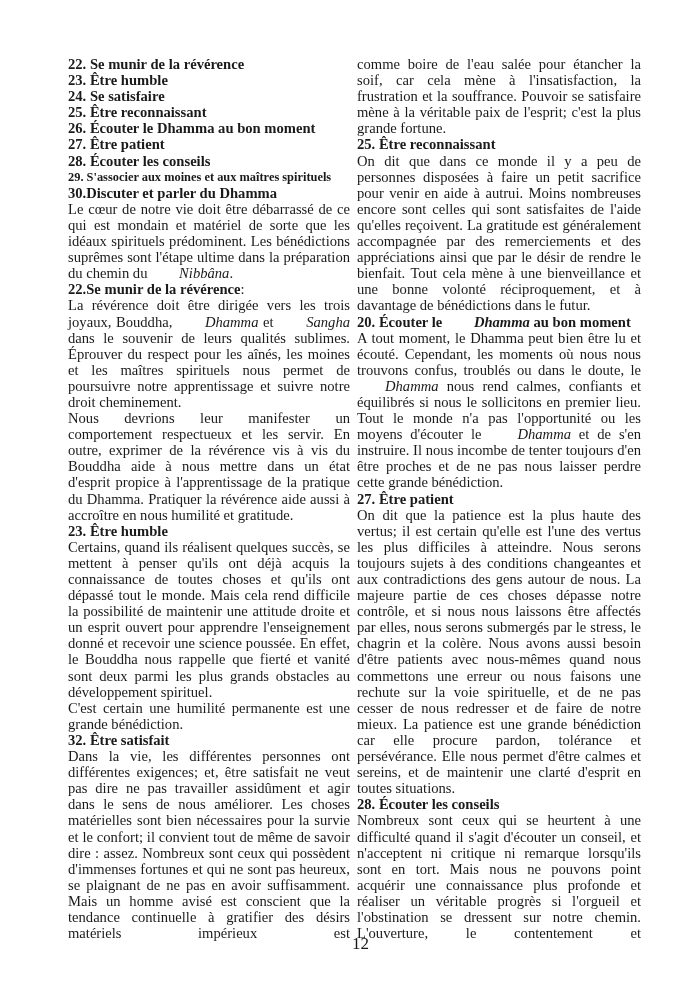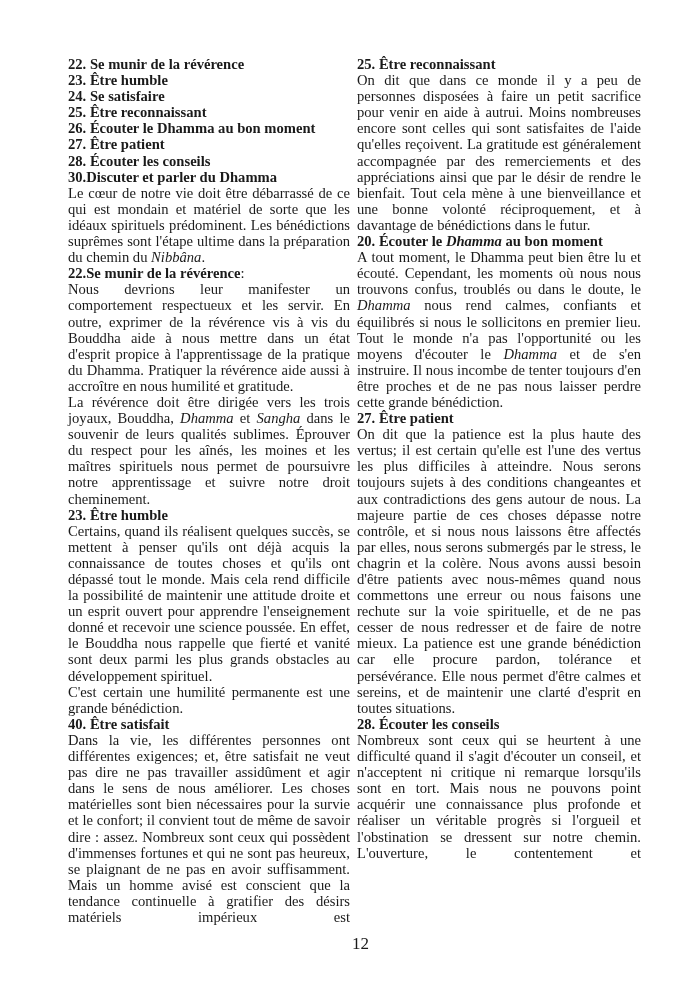--- a/index.html
+++ b/index.html
@@ -6,50 +6,52 @@
   body { width: 700px; height: 990px; position: relative; overflow: hidden;
          font-family: "Liberation Serif", "DejaVu Serif", serif; color: #1a1a1a; }
   .col { position: absolute; top: 56px; font-size: 14.6px; line-height: 16.1px; }
   .col.left { left: 68px; width: 282px; }
   .col.right { left: 357px; width: 284px; }
   .p { text-align: justify; margin: 0; hyphens: manual; }
   .h { font-weight: bold; margin: 0; }
   .h.small { font-size: 12.4px; }
   .toc { margin: 0; }
   .pagenum { position: absolute; top: 934px; left: 352px; font-size: 17px; }
-  i { font-style: italic; }
+  i { font-style: italic; margin-left: 28px; }
 </style>
 </head>
 <body>
 
 <div class="col left">
   <div class="h toc">22. Se munir de la révérence</div>
   <div class="h toc">23. Être humble</div>
   <div class="h toc">24. Se satisfaire</div>
   <div class="h toc">25. Être reconnaissant</div>
   <div class="h toc">26. Écouter le Dhamma au bon moment</div>
   <div class="h toc">27. Être patient</div>
   <div class="h toc">28. Écouter les conseils</div>
+  <div class="h toc small">29. S'associer aux moines et aux maîtres spirituels</div>
   <div class="h toc">30.Discuter et parler du Dhamma</div>
 
   <p class="p"><span>Le cœur de notre vie doit être débarrassé de ce qui est mondain et matériel de sorte que les idéaux spirituels prédominent. Les bénédictions suprêmes sont l'étape ultime dans la préparation du chemin du </span><i>Nibbâna</i><span>.</span></p>
 
   <div class="h"><span>22.Se munir de la révérence</span><span style="font-weight:normal">:</span></div>
+  <p class="p"><span>La révérence doit être dirigée vers les trois joyaux, Bouddha, </span><i>Dhamma</i><span> et </span><i>Sangha</i><span> dans le souvenir de leurs qualités sublimes. Éprouver du respect pour les aînés, les moines et les maîtres spirituels nous permet de poursuivre notre apprentissage et suivre notre droit cheminement.</span></p>
   <p class="p">Nous devrions leur manifester un comportement respectueux et les servir. En outre, exprimer de la révérence vis à vis du Bouddha aide à nous mettre dans un état d'esprit propice à l'apprentissage de la pratique du Dhamma. Pratiquer la révérence aide aussi à accroître en nous humilité et gratitude.</p>
-  <p class="p"><span>La révérence doit être dirigée vers les trois joyaux, Bouddha, </span><i>Dhamma</i><span> et </span><i>Sangha</i><span> dans le souvenir de leurs qualités sublimes. Éprouver du respect pour les aînés, les moines et les maîtres spirituels nous permet de poursuivre notre apprentissage et suivre notre droit cheminement.</span></p>
 
   <div class="h">23. Être humble</div>
   <p class="p">Certains, quand ils réalisent quelques succès, se mettent à penser qu'ils ont déjà acquis la connaissance de toutes choses et qu'ils ont dépassé tout le monde. Mais cela rend difficile la possibilité de maintenir une attitude droite et un esprit ouvert pour apprendre l'enseignement donné et recevoir une science poussée. En effet, le Bouddha nous rappelle que fierté et vanité sont deux parmi les plus grands obstacles au développement spirituel.</p>
   <p class="p">C'est certain une humilité permanente est une grande bénédiction.</p>
 
-  <div class="h">40. Être satisfait</div>
+  <div class="h">32. Être satisfait</div>
   <p class="p" style="text-align-last: justify;">Dans la vie, les différentes personnes ont différentes exigences; et, être satisfait ne veut pas dire ne pas travailler assidûment et agir dans le sens de nous améliorer. Les choses matérielles sont bien nécessaires pour la survie et le confort; il convient tout de même de savoir dire : assez. Nombreux sont ceux qui possèdent d'immenses fortunes et qui ne sont pas heureux, se plaignant de ne pas en avoir suffisamment. Mais un homme avisé est conscient que la tendance continuelle à gratifier des désirs matériels impérieux est</p>
 </div>
 
 <div class="col right">
+  <p class="p">comme boire de l'eau salée pour étancher la soif, car cela mène à l'insatisfaction, la frustration et la souffrance. Pouvoir se satisfaire mène à la véritable paix de l'esprit; c'est la plus grande fortune.</p>
 
   <div class="h">25. Être reconnaissant</div>
   <p class="p">On dit que dans ce monde il y a peu de personnes disposées à faire un petit sacrifice pour venir en aide à autrui. Moins nombreuses encore sont celles qui sont satisfaites de l'aide qu'elles reçoivent. La gratitude est généralement accompagnée par des remerciements et des appréciations ainsi que par le désir de rendre le bienfait. Tout cela mène à une bienveillance et une bonne volonté réciproquement, et à davantage de bénédictions dans le futur.</p>
 
   <div class="h"><span>20. Écouter le </span><i>Dhamma</i><span> au bon moment</span></div>
   <p class="p"><span>A tout moment, le Dhamma peut bien être lu et écouté. Cependant, les moments où nous nous trouvons confus, troublés ou dans le doute, le </span><i>Dhamma</i><span> nous rend calmes, confiants et équilibrés si nous le sollicitons en premier lieu. Tout le monde n'a pas l'opportunité ou les moyens d'écouter le </span><i>Dhamma</i><span> et de s'en instruire. Il nous incombe de tenter toujours d'en être proches et de ne pas nous laisser perdre cette grande bénédiction.</span></p>
 
   <div class="h">27. Être patient</div>
   <p class="p">On dit que la patience est la plus haute des vertus; il est certain qu'elle est l'une des vertus les plus difficiles à atteindre. Nous serons toujours sujets à des conditions changeantes et aux contradictions des gens autour de nous. La majeure partie de ces choses dépasse notre contrôle, et si nous nous laissons être affectés par elles, nous serons submergés par le stress, le chagrin et la colère. Nous avons aussi besoin d'être patients avec nous-mêmes quand nous commettons une erreur ou nous faisons une rechute sur la voie spirituelle, et de ne pas cesser de nous redresser et de faire de notre mieux. La patience est une grande bénédiction car elle procure pardon, tolérance et persévérance. Elle nous permet d'être calmes et sereins, et de maintenir une clarté d'esprit en toutes situations.</p>
 

